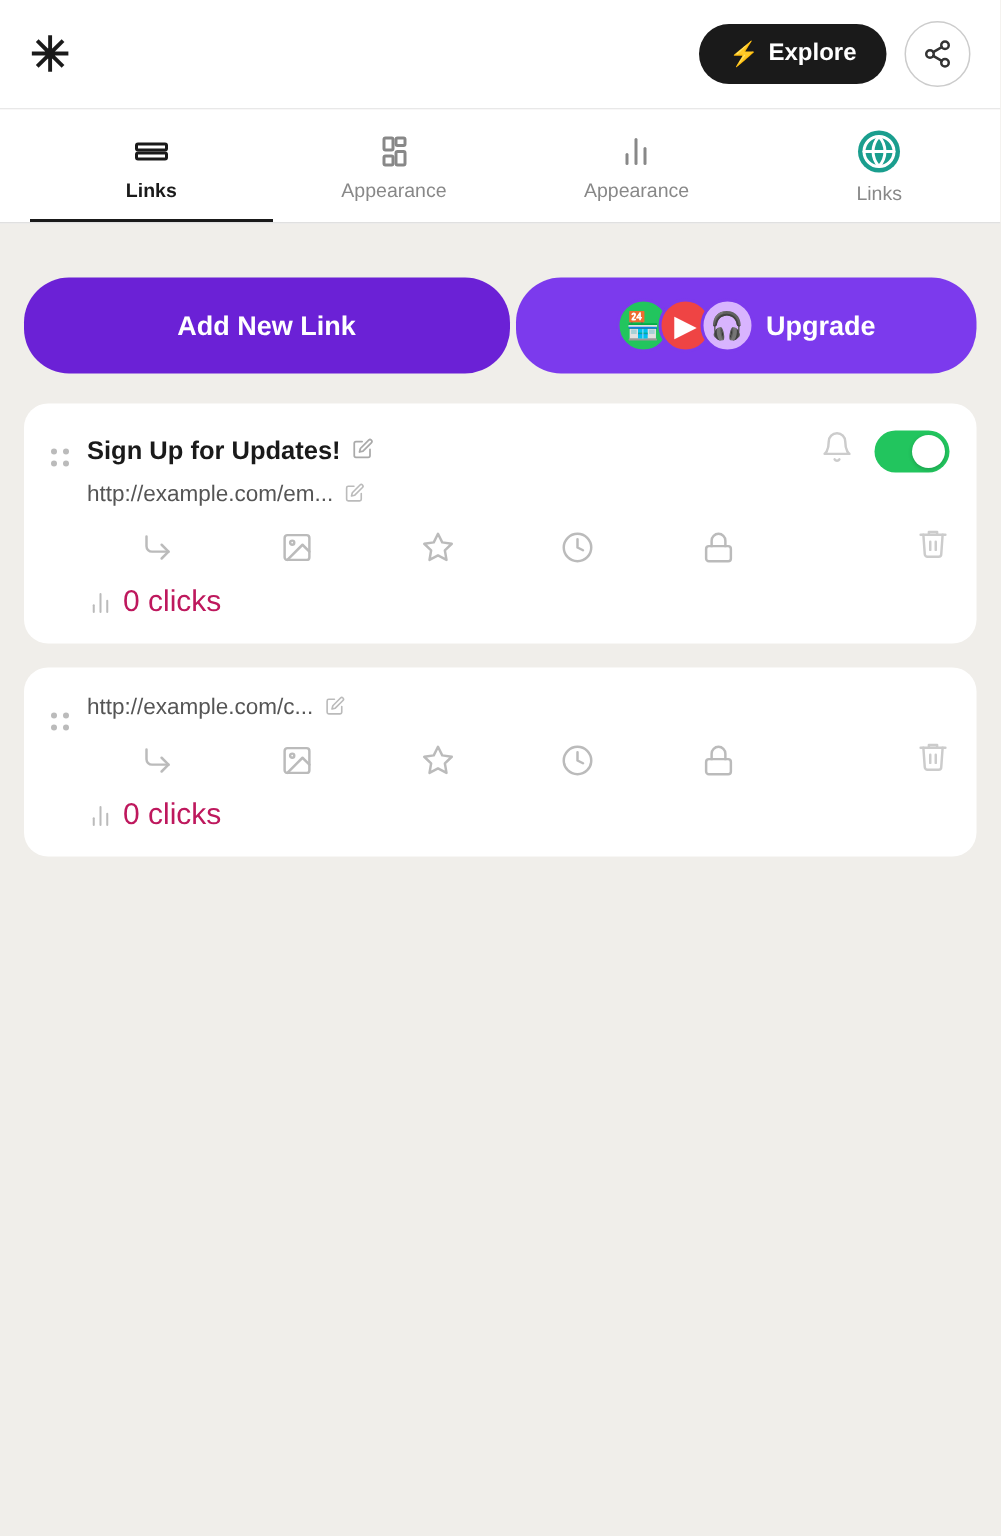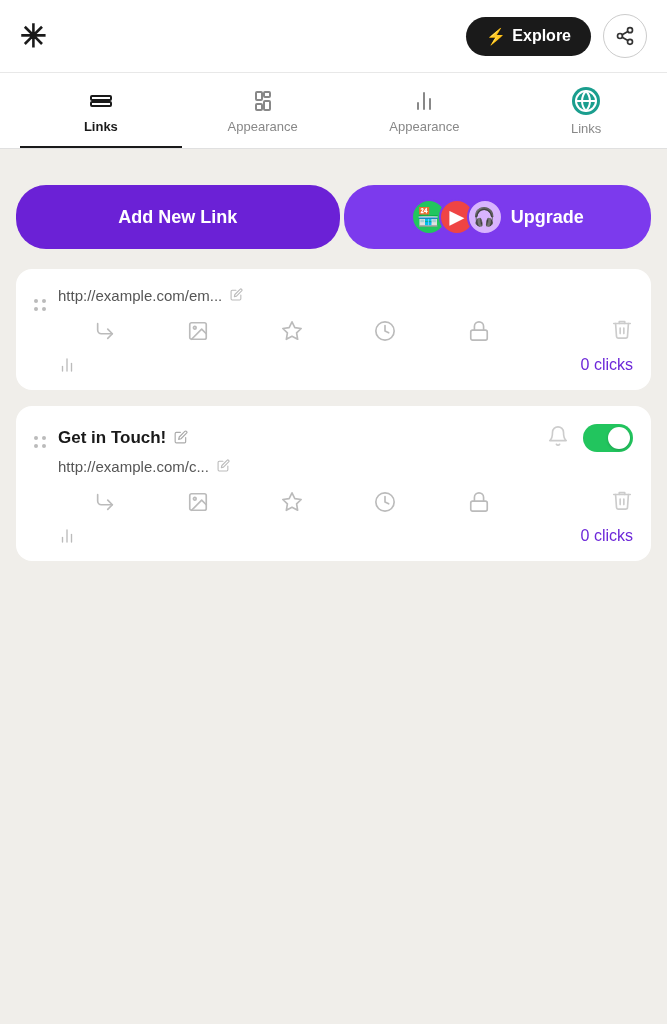--- a/index.html
+++ b/index.html
@@ -287,23 +287,22 @@
       font-size: 20px;
       cursor: pointer;
       margin-left: auto;
     }
 
     
     .clicks-row {
       display: flex;
       align-items: center;
       gap: 6px;
-      color: #6d28d9;
-      font-size: 16px;
-      justify-content: space-between;
+      color: #be185d;
+      font-size: 20px;
     }
 
     
     .globe-icon-container {
       width: 28px;
       height: 28px;
       background: #1a9e8e;
       border-radius: 50%;
       display: flex;
       align-items: center;
@@ -389,116 +388,42 @@
     <div class="card-body">
       <div class="drag-handle">
         <div class="drag-dots">
           <div class="drag-dot"></div>
           <div class="drag-dot"></div>
           <div class="drag-dot"></div>
           <div class="drag-dot"></div>
         </div>
       </div>
       <div class="card-main">
-        <div class="url-row">
-          <span class="url-text">http://example.com/em...</span>
-          <span class="url-edit">
-            <svg width="13" height="13" viewBox="0 0 24 24" fill="none" stroke="#bbb" stroke-width="2" stroke-linecap="round" stroke-linejoin="round">
-              <path d="M11 4H4a2 2 0 0 0-2 2v14a2 2 0 0 0 2 2h14a2 2 0 0 0 2-2v-7"></path>
-              <path d="M18.5 2.5a2.121 2.121 0 0 1 3 3L12 15l-4 1 1-4 9.5-9.5z"></path>
-            </svg>
-          </span>
-        </div>
-        <div class="action-icons">
-          <span class="action-icon">
-            <svg width="22" height="22" viewBox="0 0 24 24" fill="none" stroke="#bbb" stroke-width="1.8" stroke-linecap="round" stroke-linejoin="round">
-              <polyline points="15 10 20 15 15 20"></polyline>
-              <path d="M4 4v7a4 4 0 0 0 4 4h12"></path>
-            </svg>
-          </span>
-          <span class="action-icon">
-            <svg width="22" height="22" viewBox="0 0 24 24" fill="none" stroke="#bbb" stroke-width="1.8" stroke-linecap="round" stroke-linejoin="round">
-              <rect x="3" y="3" width="18" height="18" rx="2"></rect>
-                <circle cx="8.5" cy="8.5" r="1.5"></circle>
-              <polyline points="21 15 16 10 5 21"></polyline>
-            </svg>
-          </span>
-          <span class="action-icon">
-            <svg width="22" height="22" viewBox="0 0 24 24" fill="none" stroke="#bbb" stroke-width="1.8" stroke-linecap="round" stroke-linejoin="round">
-              <polygon points="12 2 15.09 8.26 22 9.27 17 14.14 18.18 21.02 12 17.77 5.82 21.02 7 14.14 2 9.27 8.91 8.26 12 2"></polygon>
-            </svg>
-          </span>
-          <span class="action-icon">
-            <svg width="22" height="22" viewBox="0 0 24 24" fill="none" stroke="#bbb" stroke-width="1.8" stroke-linecap="round" stroke-linejoin="round">
-              <circle cx="12" cy="12" r="10"></circle>
-                <polyline points="12 6 12 12 16 14"></polyline>
-            </svg>
-          </span>
-          <span class="action-icon">
-            <svg width="22" height="22" viewBox="0 0 24 24" fill="none" stroke="#bbb" stroke-width="1.8" stroke-linecap="round" stroke-linejoin="round">
-              <rect x="3" y="11" width="18" height="11" rx="2" ry="2"></rect>
-              <path d="M7 11V7a5 5 0 0 1 10 0v4"></path>
-            </svg>
-          </span>
-          <span style="flex:1"></span>
-          <span class="action-icon-trash">
-            <svg width="22" height="22" viewBox="0 0 24 24" fill="none" stroke="#ccc" stroke-width="1.8" stroke-linecap="round" stroke-linejoin="round">
-              <polyline points="3 6 5 6 21 6"></polyline>
-                <path d="M19 6l-1 14a2 2 0 0 1-2 2H8a2 2 0 0 1-2-2L5 6"></path>
-              <path d="M10 11v6"></path>
-                <path d="M14 11v6"></path>
-                <path d="M9 6V4h6v2"></path>
-            </svg>
-          </span>
-        </div>
-        <div class="clicks-row">
-          <svg width="18" height="18" viewBox="0 0 24 24" fill="none" stroke="#bbb" stroke-width="1.8" stroke-linecap="round" stroke-linejoin="round">
-            <line x1="18" y1="20" x2="18" y2="10"></line>
-              <line x1="12" y1="20" x2="12" y2="4"></line>
-              <line x1="6" y1="20" x2="6" y2="14"></line>
-          </svg>
-          <span>0 clicks</span>
-        </div>
-      </div>
-    </div>
-  </div>
-
-  <div class="link-card">
-    <div class="card-body">
-      <div class="drag-handle">
-        <div class="drag-dots">
-          <div class="drag-dot"></div>
-          <div class="drag-dot"></div>
-          <div class="drag-dot"></div>
-          <div class="drag-dot"></div>
-        </div>
-      </div>
-      <div class="card-main">
         <div class="card-top">
           <div class="card-title-row">
-            <span class="card-title">Get in Touch!</span>
+            <span class="card-title">Sign Up for Updates!</span>
             <span class="edit-pencil">
               <svg width="14" height="14" viewBox="0 0 24 24" fill="none" stroke="#aaa" stroke-width="2" stroke-linecap="round" stroke-linejoin="round">
                 <path d="M11 4H4a2 2 0 0 0-2 2v14a2 2 0 0 0 2 2h14a2 2 0 0 0 2-2v-7"></path>
                 <path d="M18.5 2.5a2.121 2.121 0 0 1 3 3L12 15l-4 1 1-4 9.5-9.5z"></path>
               </svg>
             </span>
           </div>
           <div class="card-right">
             <span class="bell-icon">
               <svg width="22" height="22" viewBox="0 0 24 24" fill="none" stroke="#ccc" stroke-width="1.8" stroke-linecap="round" stroke-linejoin="round">
                 <path d="M18 8A6 6 0 0 0 6 8c0 7-3 9-3 9h18s-3-2-3-9"></path>
                 <path d="M13.73 21a2 2 0 0 1-3.46 0"></path>
               </svg>
             </span>
             <div class="toggle"></div>
           </div>
         </div>
         <div class="url-row">
-          <span class="url-text">http://example.com/c...</span>
+          <span class="url-text">http://example.com/em...</span>
           <span class="url-edit">
             <svg width="13" height="13" viewBox="0 0 24 24" fill="none" stroke="#bbb" stroke-width="2" stroke-linecap="round" stroke-linejoin="round">
               <path d="M11 4H4a2 2 0 0 0-2 2v14a2 2 0 0 0 2 2h14a2 2 0 0 0 2-2v-7"></path>
               <path d="M18.5 2.5a2.121 2.121 0 0 1 3 3L12 15l-4 1 1-4 9.5-9.5z"></path>
             </svg>
           </span>
         </div>
         <div class="action-icons">
           <span class="action-icon">
             <svg width="22" height="22" viewBox="0 0 24 24" fill="none" stroke="#bbb" stroke-width="1.8" stroke-linecap="round" stroke-linejoin="round">
@@ -546,13 +471,87 @@
             <line x1="18" y1="20" x2="18" y2="10"></line>
               <line x1="12" y1="20" x2="12" y2="4"></line>
               <line x1="6" y1="20" x2="6" y2="14"></line>
           </svg>
           <span>0 clicks</span>
         </div>
       </div>
     </div>
   </div>
 
+  <div class="link-card">
+    <div class="card-body">
+      <div class="drag-handle">
+        <div class="drag-dots">
+          <div class="drag-dot"></div>
+          <div class="drag-dot"></div>
+          <div class="drag-dot"></div>
+          <div class="drag-dot"></div>
+        </div>
+      </div>
+      <div class="card-main">
+        <div class="url-row">
+          <span class="url-text">http://example.com/c...</span>
+          <span class="url-edit">
+            <svg width="13" height="13" viewBox="0 0 24 24" fill="none" stroke="#bbb" stroke-width="2" stroke-linecap="round" stroke-linejoin="round">
+              <path d="M11 4H4a2 2 0 0 0-2 2v14a2 2 0 0 0 2 2h14a2 2 0 0 0 2-2v-7"></path>
+              <path d="M18.5 2.5a2.121 2.121 0 0 1 3 3L12 15l-4 1 1-4 9.5-9.5z"></path>
+            </svg>
+          </span>
+        </div>
+        <div class="action-icons">
+          <span class="action-icon">
+            <svg width="22" height="22" viewBox="0 0 24 24" fill="none" stroke="#bbb" stroke-width="1.8" stroke-linecap="round" stroke-linejoin="round">
+              <polyline points="15 10 20 15 15 20"></polyline>
+              <path d="M4 4v7a4 4 0 0 0 4 4h12"></path>
+            </svg>
+          </span>
+          <span class="action-icon">
+            <svg width="22" height="22" viewBox="0 0 24 24" fill="none" stroke="#bbb" stroke-width="1.8" stroke-linecap="round" stroke-linejoin="round">
+              <rect x="3" y="3" width="18" height="18" rx="2"></rect>
+                <circle cx="8.5" cy="8.5" r="1.5"></circle>
+              <polyline points="21 15 16 10 5 21"></polyline>
+            </svg>
+          </span>
+          <span class="action-icon">
+            <svg width="22" height="22" viewBox="0 0 24 24" fill="none" stroke="#bbb" stroke-width="1.8" stroke-linecap="round" stroke-linejoin="round">
+              <polygon points="12 2 15.09 8.26 22 9.27 17 14.14 18.18 21.02 12 17.77 5.82 21.02 7 14.14 2 9.27 8.91 8.26 12 2"></polygon>
+            </svg>
+          </span>
+          <span class="action-icon">
+            <svg width="22" height="22" viewBox="0 0 24 24" fill="none" stroke="#bbb" stroke-width="1.8" stroke-linecap="round" stroke-linejoin="round">
+              <circle cx="12" cy="12" r="10"></circle>
+                <polyline points="12 6 12 12 16 14"></polyline>
+            </svg>
+          </span>
+          <span class="action-icon">
+            <svg width="22" height="22" viewBox="0 0 24 24" fill="none" stroke="#bbb" stroke-width="1.8" stroke-linecap="round" stroke-linejoin="round">
+              <rect x="3" y="11" width="18" height="11" rx="2" ry="2"></rect>
+              <path d="M7 11V7a5 5 0 0 1 10 0v4"></path>
+            </svg>
+          </span>
+          <span style="flex:1"></span>
+          <span class="action-icon-trash">
+            <svg width="22" height="22" viewBox="0 0 24 24" fill="none" stroke="#ccc" stroke-width="1.8" stroke-linecap="round" stroke-linejoin="round">
+              <polyline points="3 6 5 6 21 6"></polyline>
+                <path d="M19 6l-1 14a2 2 0 0 1-2 2H8a2 2 0 0 1-2-2L5 6"></path>
+              <path d="M10 11v6"></path>
+                <path d="M14 11v6"></path>
+                <path d="M9 6V4h6v2"></path>
+            </svg>
+          </span>
+        </div>
+        <div class="clicks-row">
+          <svg width="18" height="18" viewBox="0 0 24 24" fill="none" stroke="#bbb" stroke-width="1.8" stroke-linecap="round" stroke-linejoin="round">
+            <line x1="18" y1="20" x2="18" y2="10"></line>
+              <line x1="12" y1="20" x2="12" y2="4"></line>
+              <line x1="6" y1="20" x2="6" y2="14"></line>
+          </svg>
+          <span>0 clicks</span>
+        </div>
+      </div>
+    </div>
+  </div>
+
 </main>
 
 </body></html>

